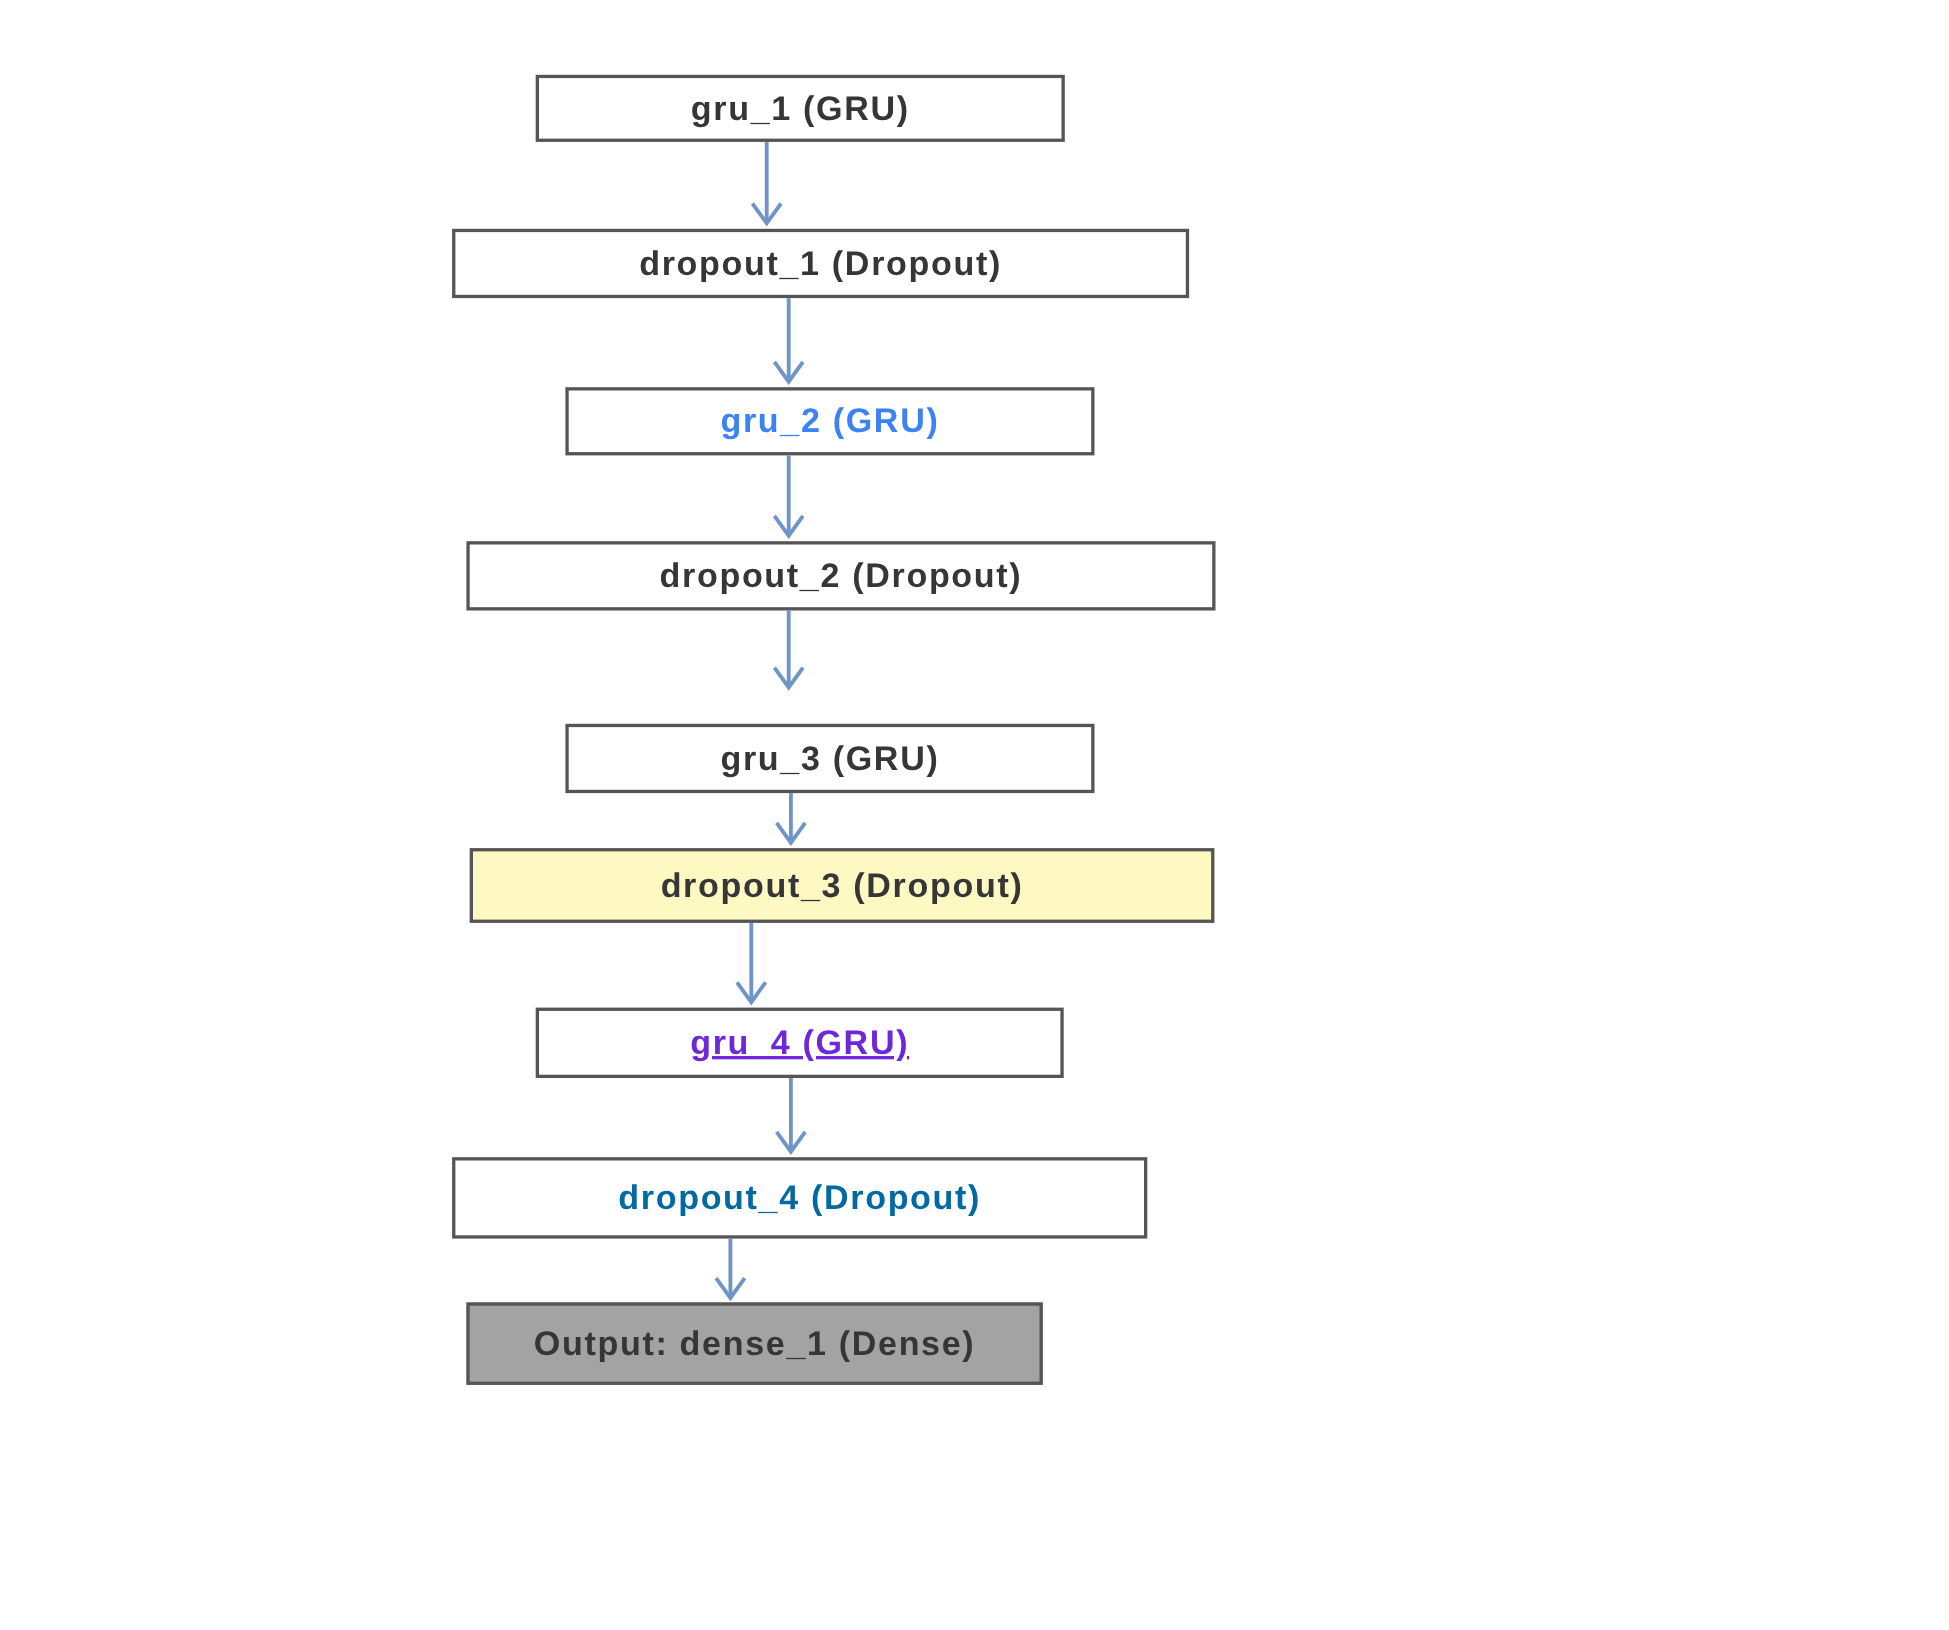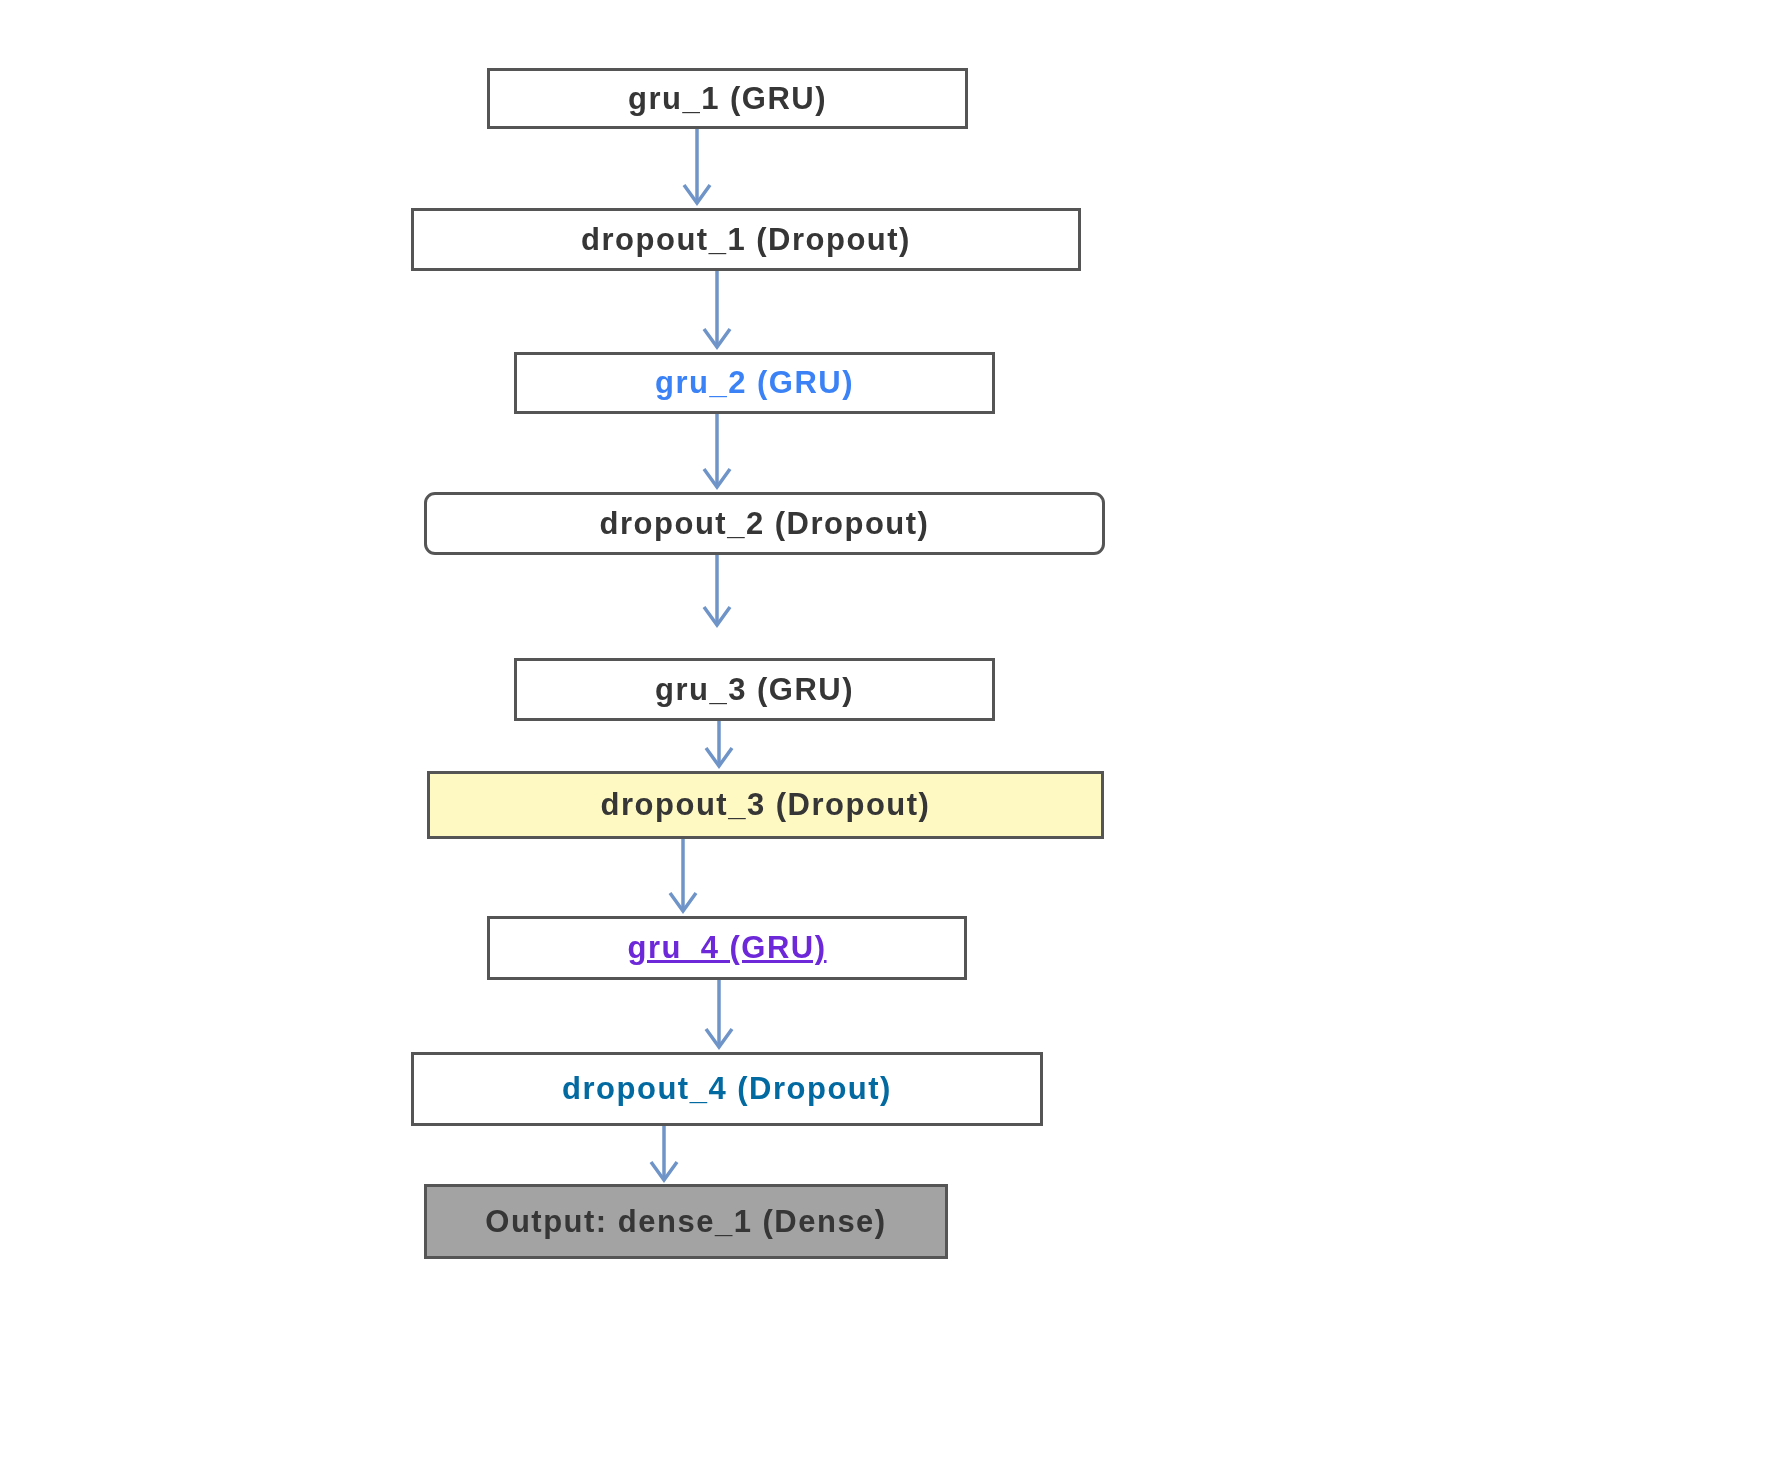--- a/index.html
+++ b/index.html
@@ -80,21 +80,21 @@
     </svg>
 <div class="node" style="left: 487px; top: 68px; width: 481px; height: 61px; border-color: rgb(85, 85, 85); background: rgb(255, 255, 255);">
       <span class="label" style="color: rgb(54, 54, 54);">gru_1 (GRU)</span>
     </div>
     <div class="node" style="left: 411px; top: 208px; width: 670px; height: 63px; border-color: rgb(85, 85, 85); background: rgb(255, 255, 255);">
       <span class="label" style="color: rgb(54, 54, 54); text-align: center;">dropout_1 (Dropout)</span>
     </div>
     <div class="node" style="left: 514px; top: 352px; width: 481px; height: 62px; border-color: rgb(85, 85, 85); background: rgb(255, 255, 255);">
       <span class="label" style="color: #3b82f6;">gru_2 (GRU)</span>
     </div>
-    <div class="node" style="left: 424px; top: 492px; width: 681px; height: 63px; border-color: rgb(85, 85, 85); background: rgb(255, 255, 255); border-radius: 11px;">
+    <div class="node" style="left: 424px; top: 492px; width: 681px; height: 63px; border-color: rgb(85, 85, 85); background: rgb(255, 255, 255);">
       <span class="label" style="color: rgb(54, 54, 54);">dropout_2 (Dropout)</span>
     </div>
     <div class="node" style="left: 514px; top: 630px; width: 481px; height: 63px; border-color: rgb(85, 85, 85); background: rgb(255, 255, 255); margin-top: 28px;">
       <span class="label" style="color: rgb(54, 54, 54);">gru_3 (GRU)</span>
     </div>
     <div class="node" style="left: 427px; top: 771px; width: 677px; height: 68px; border-color: rgb(85, 85, 85); background: #fef9c3;">
       <span class="label" style="color: rgb(54, 54, 54);">dropout_3 (Dropout)</span>
     </div>
     <div class="node" style="left: 487px; top: 916px; width: 480px; height: 64px; border-color: rgb(85, 85, 85); background: rgb(255, 255, 255);">
       <span class="label" style="color: #6d28d9; text-decoration: underline;">gru_4 (GRU)</span>

